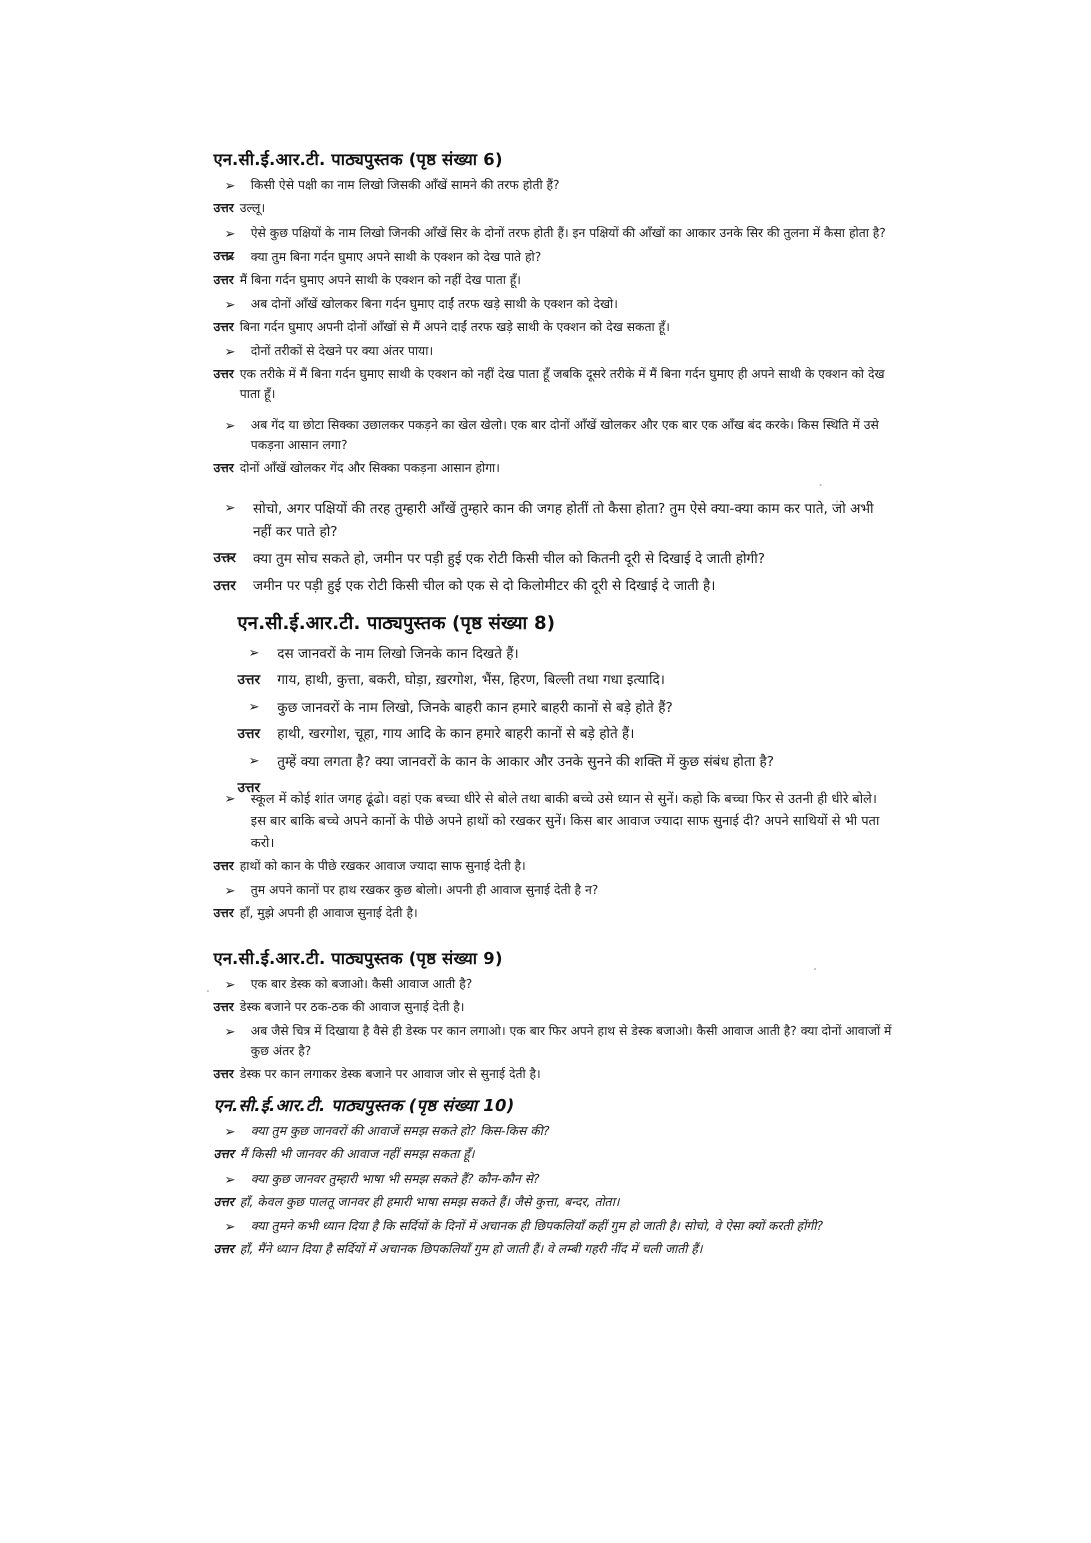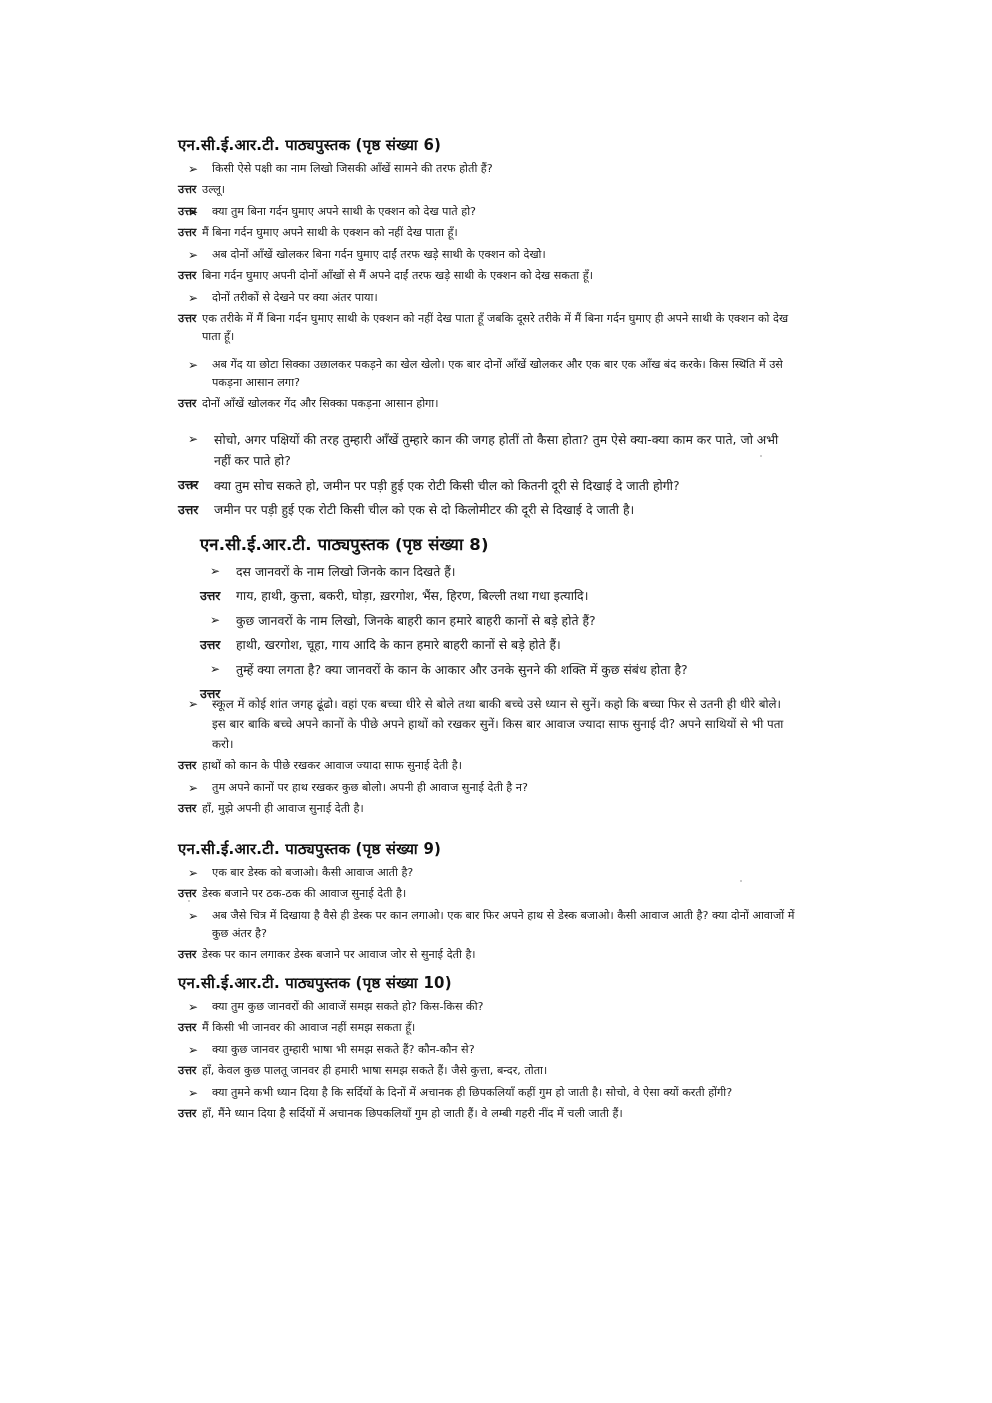--- a/index.html
+++ b/index.html
@@ -1,20 +1,20 @@
 <!DOCTYPE html>
 <html><head>
 <meta charset="utf-8">
 <style>
   html, body { margin: 0; padding: 0; background: #ffffff; }
   body {
     width: 992px; height: 1403px; position: relative; overflow: hidden;
     font-family: "DejaVu Sans", sans-serif; color: #1a1a1a;
   }
-  .page { position: absolute; left: 178px; top: 128px; width: 620px; }
+  .page { position: absolute; left: 194px; top: 128px; width: 620px; }
   .section { margin-bottom: 8px; }
   .heading {
     font-family: "DejaVu Sans", sans-serif; font-weight: bold;
     font-size: 15px; color: #111; margin: 6px 0 6px 0; letter-spacing: 0.2px;
   }
   .heading.big { font-size: 16.5px; }
   .q, .a { position: relative; line-height: 18px; font-size: 11.2px; }
   .q { padding-left: 34px; margin-bottom: 3px; }
   .q .arrow { position: absolute; left: 10px; top: 0; font-size: 12px; }
   .a { padding-left: 24px; margin-bottom: 4px; }
@@ -22,33 +22,33 @@
   .lg .q, .lg .a { font-size: 12.4px; line-height: 21px; }
   .lg .q { padding-left: 36px; }
   .lg .a { padding-left: 36px; }
   .lg .a .label { font-size: 12.4px; }
   .sec6 { }
   .sec7 { margin-top: 10px; }
   .sec7b { margin-top: 16px; }
   .sec8 { margin-top: 12px; margin-left: 22px; }
   .sec-kd { margin-top: 14px; }
   .sec9 { margin-top: 20px; }
-  .sec10 { margin-top: 0; }
+  .sec10 { margin-top: 0; font-style: italic; }
   .speck { position: absolute; width: 2px; height: 2px; background: #bbb; border-radius: 1px; }
 </style>
 </head>
 <body>
 
 <div class="page">
 
   <div class="section sec6">
     <div class="heading">एन.सी.ई.आर.टी. पाठ्यपुस्तक (पृष्ठ संख्या 6)</div>
     <div class="q"><span class="arrow">➢</span><span>किसी ऐसे पक्षी का नाम लिखो जिसकी आँखें सामने की तरफ होती हैं?</span></div>
     <div class="a"><span class="label">उत्तर</span><span>उल्लू।</span></div>
-    <div class="q"><span class="arrow">➢</span></div>
+    <div class="q"><span class="arrow">➢</span><span>ऐसे कुछ पक्षियों के नाम लिखो जिनकी आँखें सिर के दोनों तरफ होती हैं। इन पक्षियों की आँखों का आकार उनके सिर की तुलना में कैसा होता है?</span></div>
     <div class="a"><span class="label">उत्तर</span></div>
     <div class="q"><span class="arrow">➢</span><span>क्या तुम बिना गर्दन घुमाए अपने साथी के एक्शन को देख पाते हो?</span></div>
     <div class="a"><span class="label">उत्तर</span><span>मैं बिना गर्दन घुमाए अपने साथी के एक्शन को नहीं देख पाता हूँ।</span></div>
     <div class="q"><span class="arrow">➢</span><span>अब दोनों आँखें खोलकर बिना गर्दन घुमाए दाईं तरफ खड़े साथी के एक्शन को देखो।</span></div>
     <div class="a"><span class="label">उत्तर</span><span>बिना गर्दन घुमाए अपनी दोनों आँखों से मैं अपने दाईं तरफ खड़े साथी के एक्शन को देख सकता हूँ।</span></div>
     <div class="q"><span class="arrow">➢</span><span>दोनों तरीकों से देखने पर क्या अंतर पाया।</span></div>
     <div class="a"><span class="label">उत्तर</span><span>एक तरीके में मैं बिना गर्दन घुमाए साथी के एक्शन को नहीं देख पाता हूँ जबकि दूसरे तरीके में मैं बिना गर्दन घुमाए ही अपने साथी के एक्शन को देख पाता हूँ।</span></div>
   </div>
 
   <div class="section sec7">

